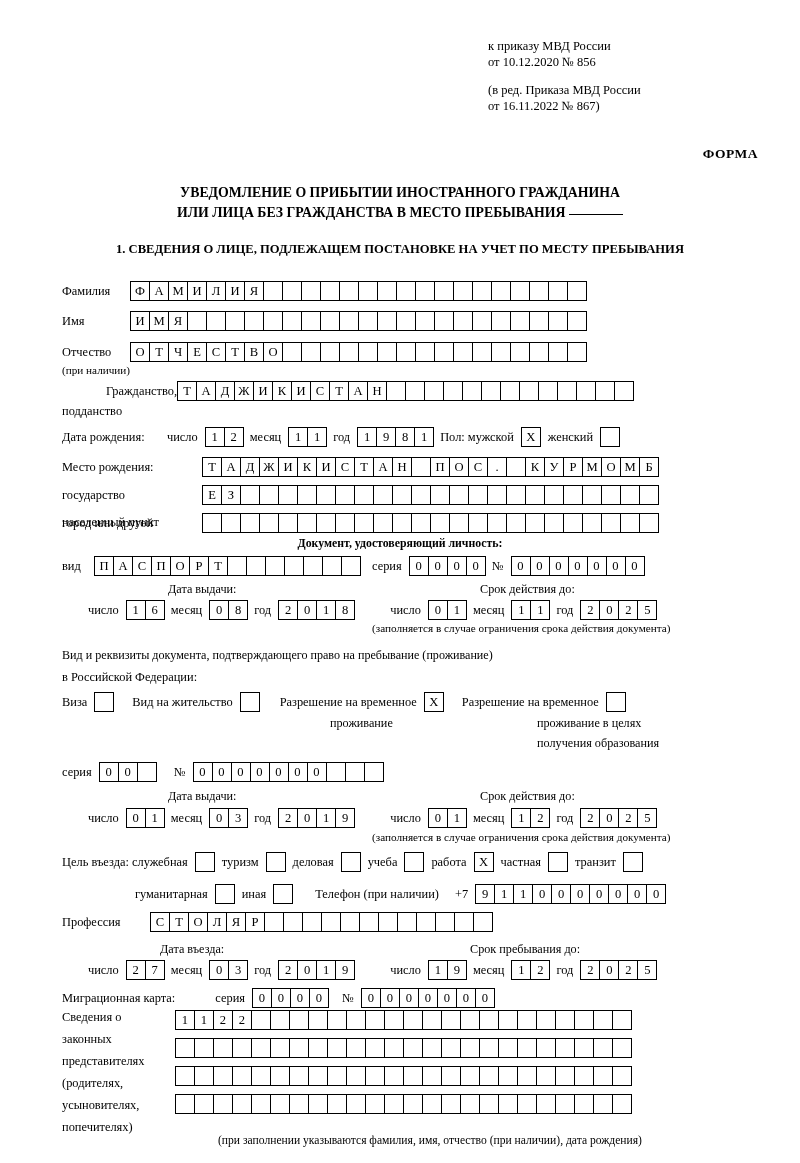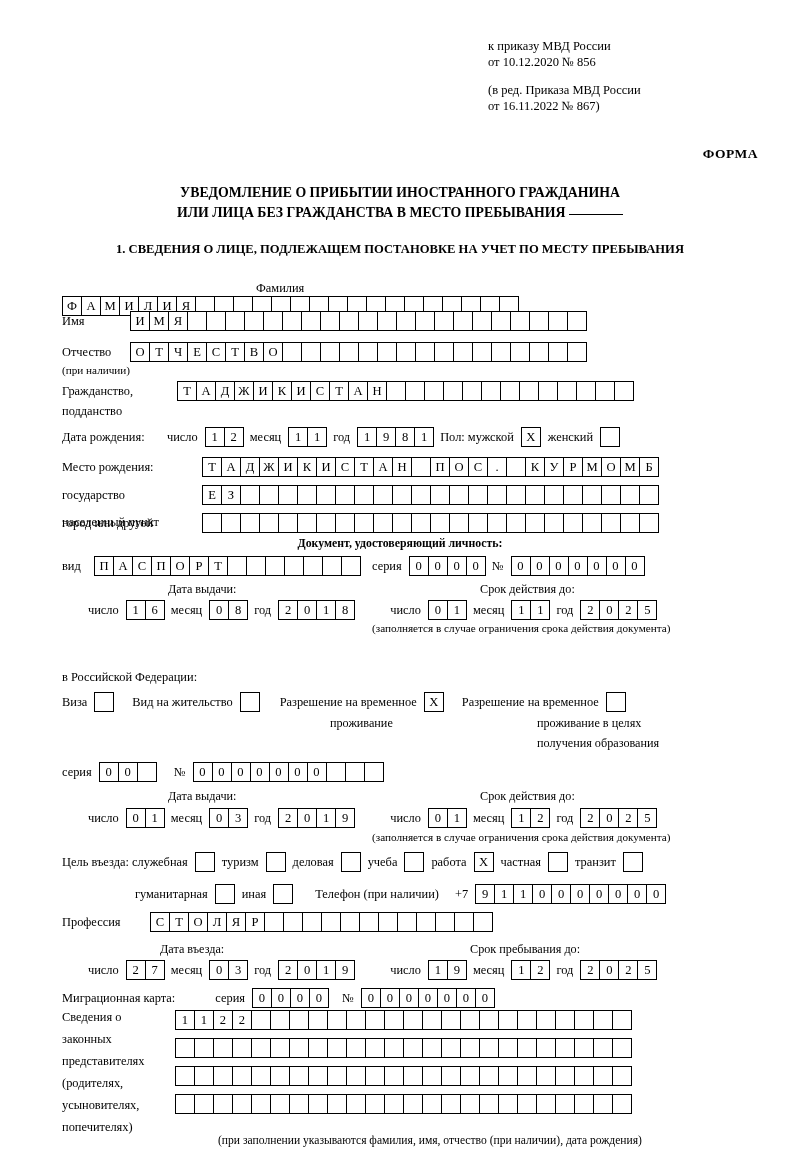--- a/index.html
+++ b/index.html
@@ -118,21 +118,21 @@
 
   <div class="forma">ФОРМА</div>
 
   <div class="title">
     <div>УВЕДОМЛЕНИЕ О ПРИБЫТИИ ИНОСТРАННОГО ГРАЖДАНИНА</div>
     <div><span>ИЛИ ЛИЦА БЕЗ ГРАЖДАНСТВА В МЕСТО ПРЕБЫВАНИЯ</span> <span class="u"></span></div>
   </div>
 
   <div class="section1">1. СВЕДЕНИЯ О ЛИЦЕ, ПОДЛЕЖАЩЕМ ПОСТАНОВКЕ НА УЧЕТ ПО МЕСТУ ПРЕБЫВАНИЯ</div>
 
-  <div class="row" style="top:281px; left:62px;flex-direction:column;">
+  <div class="row" style="top:281px; left:62px;">
     <span class="lbl" style="width:68px;">Фамилия</span>
     <span class="boxes" id="surname-boxes">
         <span class="bx">Ф</span>
         <span class="bx">А</span>
         <span class="bx">М</span>
         <span class="bx">И</span>
         <span class="bx">Л</span>
         <span class="bx">И</span>
         <span class="bx">Я</span>
         <span class="bx"></span>
@@ -210,21 +210,21 @@
         <span class="bx"></span>
         <span class="bx"></span>
         <span class="bx"></span>
         <span class="bx"></span>
         <span class="bx"></span>
       </span>
   </div>
   <div class="note" style="top:364px; left:62px;">(при наличии)</div>
 
   <div class="row" style="top:381px; left:62px;">
-    <span class="lbl" style="width:115px;">Гражданство,</span>
+    <span class="lbl" style="width:115px;text-align:right;">Гражданство,</span>
     <span class="boxes" id="citizenship-boxes">
         <span class="bx">Т</span>
         <span class="bx">А</span>
         <span class="bx">Д</span>
         <span class="bx">Ж</span>
         <span class="bx">И</span>
         <span class="bx">К</span>
         <span class="bx">И</span>
         <span class="bx">С</span>
         <span class="bx">Т</span>
@@ -434,20 +434,21 @@
     <span class="lbl gap">год</span>
     <span class="boxes gap" id="val-year">
         <span class="bx">2</span>
         <span class="bx">0</span>
         <span class="bx">2</span>
         <span class="bx">5</span>
       </span>
   </div>
   <div class="note" style="top:622px; left:372px;">(заполняется в случае ограничения срока действия документа)</div>
 
+  <div class="note" style="top:648px; left:62px; font-size:12.1px;">Вид и реквизиты документа, подтверждающего право на пребывание (проживание)</div>
   <div class="note" style="top:670px; left:62px; font-size:12.4px;text-align:center;">в Российской Федерации:</div>
 
   <div class="row" style="top:692px; left:62px;">
     <span class="lbl">Виза</span>
     <span class="single gap"></span>
     <span class="lbl" style="margin-left:18px;">Вид на жительство</span>
     <span class="single gap"></span>
     <span class="lbl" style="margin-left:20px;">Разрешение на временное</span>
     <span class="single gap">X</span>
     <span class="lbl" style="margin-left:18px;">Разрешение на временное</span>

